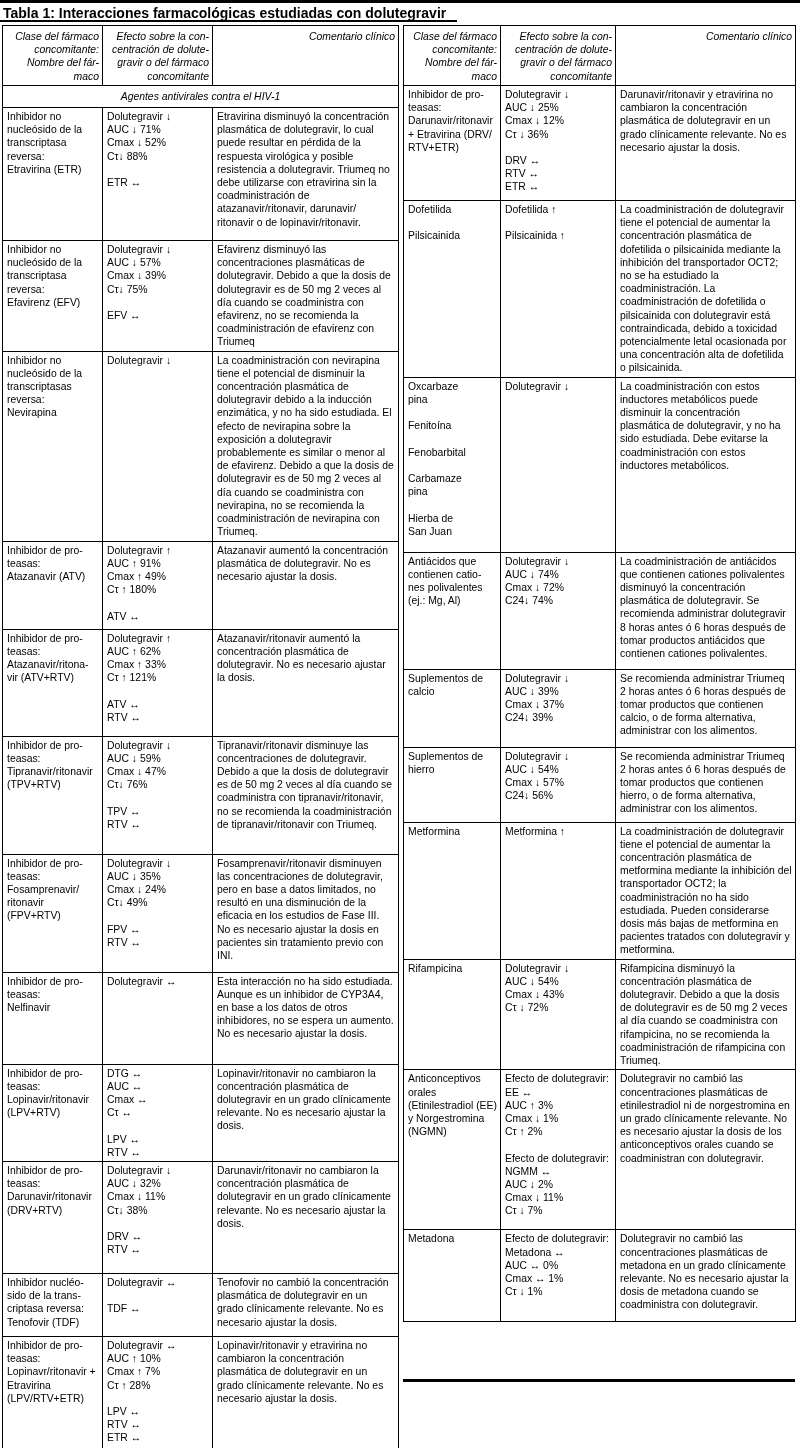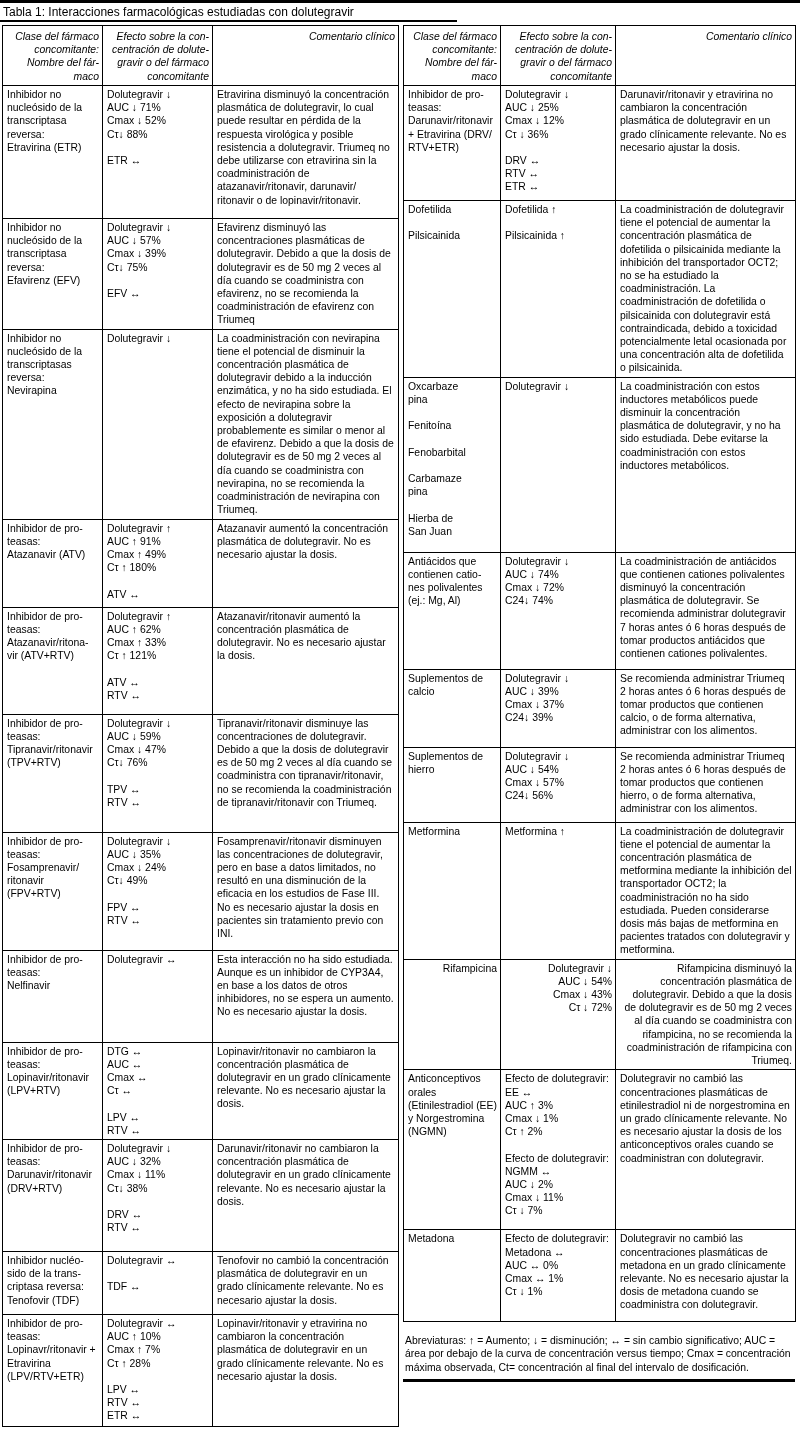--- a/index.html
+++ b/index.html
@@ -1,19 +1,19 @@
 <!DOCTYPE html>
 <html><head>
 <meta charset="utf-8">
 <style>
   html,body{margin:0;padding:0;background:#fff;}
   .page{position:relative;width:800px;height:1448px;background:#fff;overflow:hidden;
         font-family:"Liberation Sans","DejaVu Sans",sans-serif;color:#000;}
   .top-rule{position:absolute;left:0;top:0;width:800px;height:3px;background:#000;}
-  .title{position:absolute;left:3px;top:5px;font-size:12px;font-weight:normal;white-space:nowrap;}
+  .title{position:absolute;left:3px;top:5px;font-size:14px;font-weight:bold;white-space:nowrap;}
   .title-underline{position:absolute;left:0;top:20px;width:457px;height:1.5px;background:#000;}
   table.tbl{border-collapse:collapse;table-layout:fixed;position:absolute;top:25px;}
   .tbl-left{left:2px;width:396px;}
   .tbl-right{left:403px;width:392px;}
   .tbl th,.tbl td{border:1.5px solid #000;vertical-align:top;
       font-size:10.4px;line-height:13.2px;padding:2px 3px 2px 4px;overflow:hidden;}
   .tbl th{font-weight:normal;font-style:italic;text-align:right;padding-top:4px;white-space:pre-line;}
   .tbl thead tr{height:60px;}
   td.section-cell{font-style:italic;text-align:center;vertical-align:middle;padding:1px 2px;}
   .preline{white-space:pre-line;}
@@ -41,20 +41,23 @@
 Nombre del fár-
 maco</th>
         <th>Efecto sobre la con-
 centración de dolute-
 gravir o del fármaco
 concomitante</th>
         <th>Comentario clínico</th>
       </tr>
     </thead>
     <tbody>
+        <tr style="height: 22px;">
+          <td colspan="3" class="section-cell">Agentes antivirales contra el HIV-1</td>
+        </tr>
         <tr style="height: 133px;">
           <td class="preline">Inhibidor no
 nucleósido de la
 transcriptasa
 reversa:
 Etravirina (ETR)</td>
           <td class="preline">Dolutegravir ↓
 AUC ↓ 71%
 Cmax ↓ 52%
 Cτ↓ 88%
@@ -267,21 +270,21 @@
         </tr>
         <tr style="height: 117px;">
           <td class="preline">Antiácidos que
 contienen catio-
 nes polivalentes
 (ej.: Mg, Al)</td>
           <td class="preline">Dolutegravir ↓
 AUC ↓ 74%
 Cmax ↓ 72%
 C24↓ 74%</td>
-          <td>La coadministración de antiácidos que contienen cationes polivalentes disminuyó la concentración plasmática de dolutegravir. Se recomienda administrar dolutegravir 7 horas antes ó 6 horas después de tomar productos antiácidos que contienen cationes polivalentes.</td>
+          <td>La coadministración de antiácidos que contienen cationes polivalentes disminuyó la concentración plasmática de dolutegravir. Se recomienda administrar dolutegravir 8 horas antes ó 6 horas después de tomar productos antiácidos que contienen cationes polivalentes.</td>
         </tr>
         <tr style="height: 78px;">
           <td class="preline">Suplementos de
 calcio</td>
           <td class="preline">Dolutegravir ↓
 AUC ↓ 39%
 Cmax ↓ 37%
 C24↓ 39%</td>
           <td>Se recomienda administrar Triumeq 2 horas antes ó 6 horas después de tomar productos que contienen calcio, o de forma alternativa, administrar con los alimentos.</td>
         </tr>
@@ -292,21 +295,21 @@
 AUC ↓ 54%
 Cmax ↓ 57%
 C24↓ 56%</td>
           <td>Se recomienda administrar Triumeq 2 horas antes ó 6 horas después de tomar productos que contienen hierro, o de forma alternativa, administrar con los alimentos.</td>
         </tr>
         <tr style="height: 132px;">
           <td class="preline">Metformina</td>
           <td class="preline">Metformina ↑</td>
           <td>La coadministración de dolutegravir tiene el potencial de aumentar la concentración plasmática de metformina mediante la inhibición del transportador OCT2; la coadministración no ha sido estudiada. Pueden considerarse dosis más bajas de metformina en pacientes tratados con dolutegravir y metformina.</td>
         </tr>
-        <tr style="height: 103px; text-align: right;">
+        <tr style="height: 103px;">
           <td class="preline">Rifampicina</td>
           <td class="preline">Dolutegravir ↓
 AUC ↓ 54%
 Cmax ↓ 43%
 Cτ ↓ 72%</td>
           <td>Rifampicina disminuyó la concentración plasmática de dolutegravir. Debido a que la dosis de dolutegravir es de 50 mg 2 veces al día cuando se coadministra con rifampicina, no se recomienda la coadministración de rifampicina con Triumeq.</td>
         </tr>
         <tr style="height: 160px;">
           <td class="preline">Anticonceptivos
 orales
@@ -331,15 +334,14 @@
           <td class="preline">Efecto de dolutegravir:
 Metadona ↔
 AUC ↔  0%
 Cmax ↔ 1%
 Cτ ↓ 1%</td>
           <td>Dolutegravir no cambió las concentraciones plasmáticas de metadona en un grado clínicamente relevante. No es necesario ajustar la dosis de metadona cuando se coadministra con dolutegravir.</td>
         </tr>
       </tbody>
   </table>
 
-  <div class="footnote">Abreviaturas: ↑ = Aumento; ↓ = disminución; ↔ = sin cambio significativo; AUC = área por debajo de la curva de concentración versus tiempo; Cmax = concentración máxima observada, Ct= concentración al final del intervalo de dosificación.</div>
   <div class="bottom-rule"></div>
 </div>
 
 </body></html>

